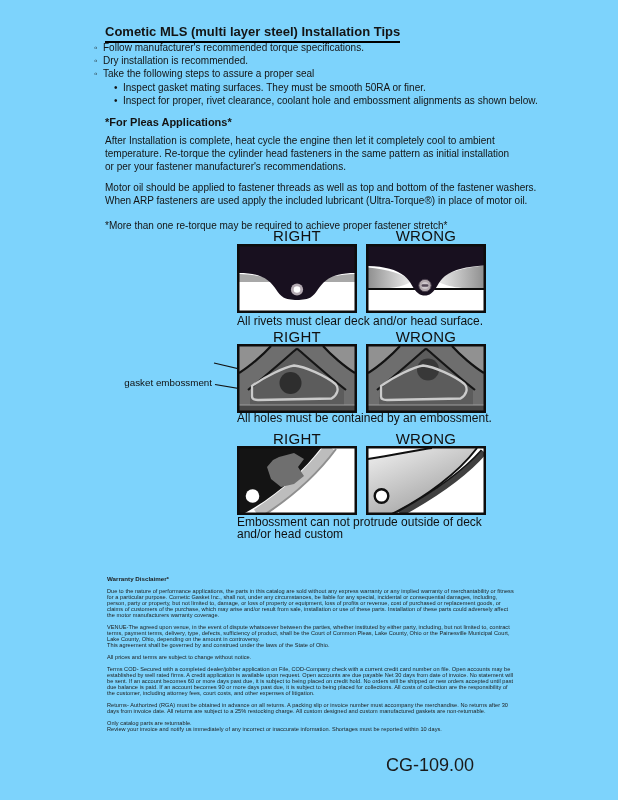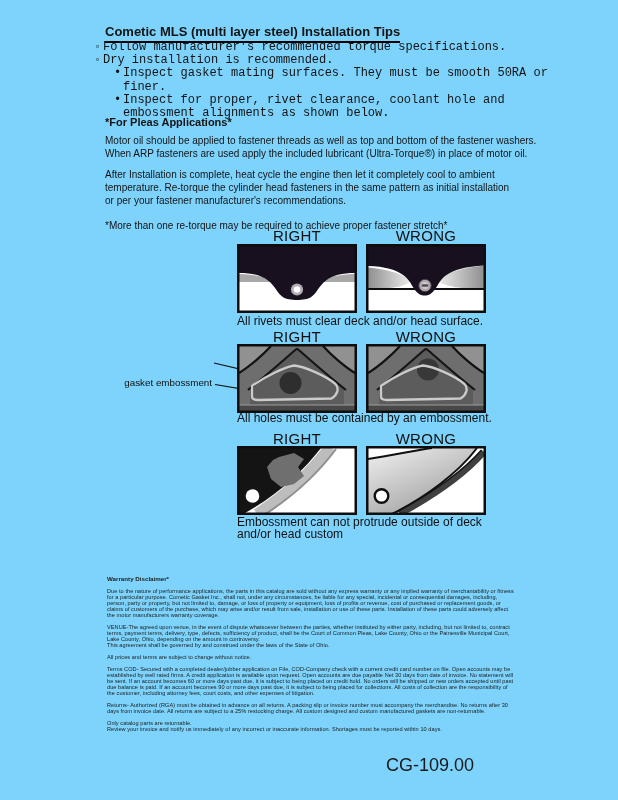--- a/index.html
+++ b/index.html
@@ -1,20 +1,20 @@
 <!DOCTYPE html>
 <html><head>
 <meta charset="utf-8">
 <style>
   html,body{margin:0;padding:0;background:#e8e8e8;}
   .page{position:relative;width:618px;height:800px;background:#7dd3fc;overflow:hidden;
         font-family:"Liberation Sans","DejaVu Sans",sans-serif;color:#141414;padding-left:28px;}
   .title{position:absolute;left:105px;top:24px;margin:0;font-size:13px;font-weight:700;
          display:inline-block;border-bottom:2px solid #000;padding-bottom:1.5px;letter-spacing:0;}
-  .tips{position:absolute;left:94px;top:41px;width:480px;font-size:12px;line-height:13.2px;font-family:Liberation Mono, monospace;}
+  .tips{position:absolute;left:94px;top:41px;width:480px;font-size:10px;line-height:13.2px;}
   .tip{position:relative;padding-left:9px;}
   .tip::before{content:"\25E6";position:absolute;left:0;top:0;}
   .tip.sub{margin-left:20px;}
   .tip.sub::before{content:"\2022";}
   .diesel{position:absolute;left:105px;top:116px;width:472px;}
   .diesel h2{margin:0 0 6px 0;font-size:11px;font-weight:700;}
   .diesel p{margin:0 0 8px 0;font-size:10px;line-height:13px;white-space:pre-line;}
   .diesel .note{margin-top:12px;}
   .flabel{position:absolute;width:120px;text-align:center;font-size:15px;font-weight:400;
           color:#101010;letter-spacing:.3px;}
@@ -31,31 +31,32 @@
 </head>
 <body>
 
 <div class="page">
 
   <h1 class="title">Cometic MLS (multi layer steel) Installation Tips</h1>
 
   <div class="tips">
     <div class="tip">Follow manufacturer's recommended torque specifications.</div>
     <div class="tip">Dry installation is recommended.</div>
+    <div class="tip">Take the following steps to assure a proper seal</div>
     <div class="tip sub">Inspect gasket mating surfaces.  They must be smooth 50RA or finer.</div>
     <div class="tip sub">Inspect for proper, rivet clearance, coolant hole and embossment alignments as shown below.</div>
   </div>
 
   <div class="diesel">
     <h2>*For Pleas Applications*</h2>
-    <p>Motor oil should be applied to fastener threads as well as top and bottom of the fastener washers.
-When ARP fasteners are used apply the included lubricant (Ultra-Torque®) in place of motor oil.</p>
     <p>After Installation is complete, heat cycle the engine then let it completely cool to ambient
 temperature. Re-torque the cylinder head fasteners in the same pattern as initial installation
 or per your fastener manufacturer's recommendations.</p>
+    <p>Motor oil should be applied to fastener threads as well as top and bottom of the fastener washers.
+When ARP fasteners are used apply the included lubricant (Ultra-Torque®) in place of motor oil.</p>
     <p class="note">*More than one re-torque may be required to achieve proper fastener stretch*</p>
   </div>
 
   <div class="flabel" style="left:237px;top:227px">RIGHT</div>
   <div class="flabel" style="left:366px;top:227px">WRONG</div>
 
   <svg class="fig" style="left:237px;top:244px" width="120" height="69" viewBox="0 0 120 69">
     <rect width="120" height="69" fill="#ffffff"></rect>
     <path d="M2,30 C18,30.5 30,33 44,38 L2,38 Z" fill="#a8a8a8"></path>
     <path d="M118,30 C102,30.5 90,33 76,38 L118,38 Z" fill="#a8a8a8"></path>

